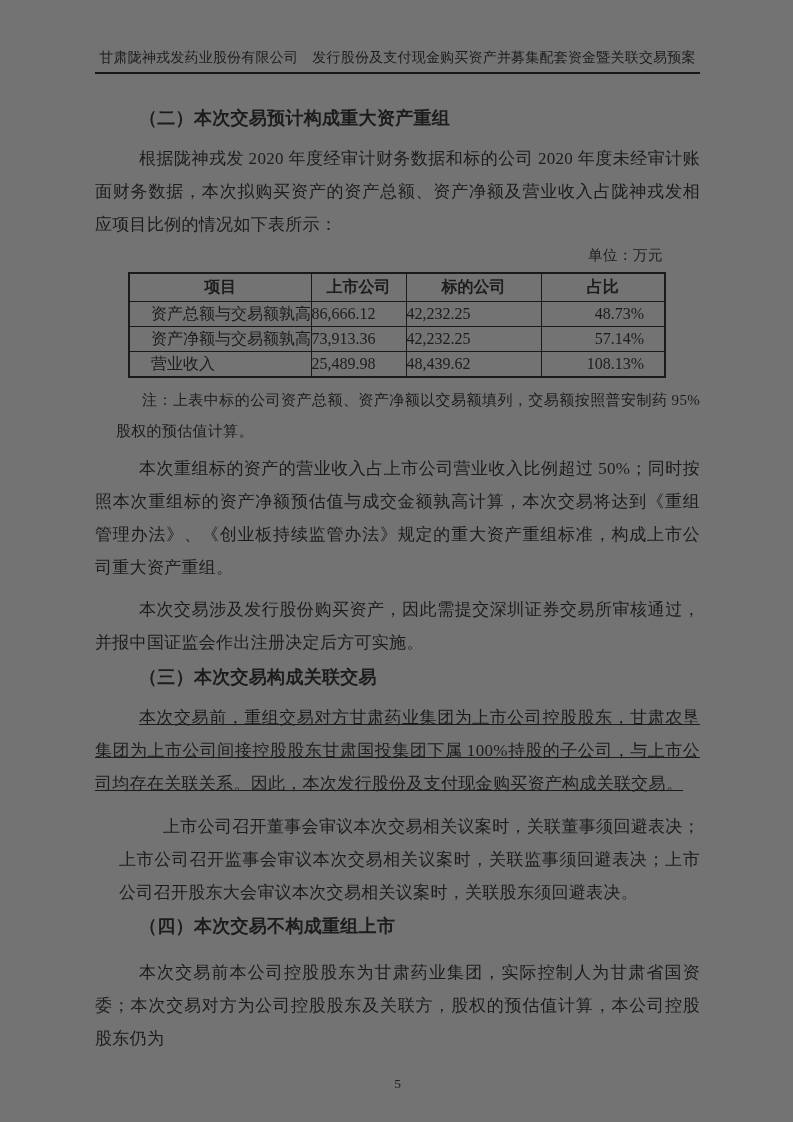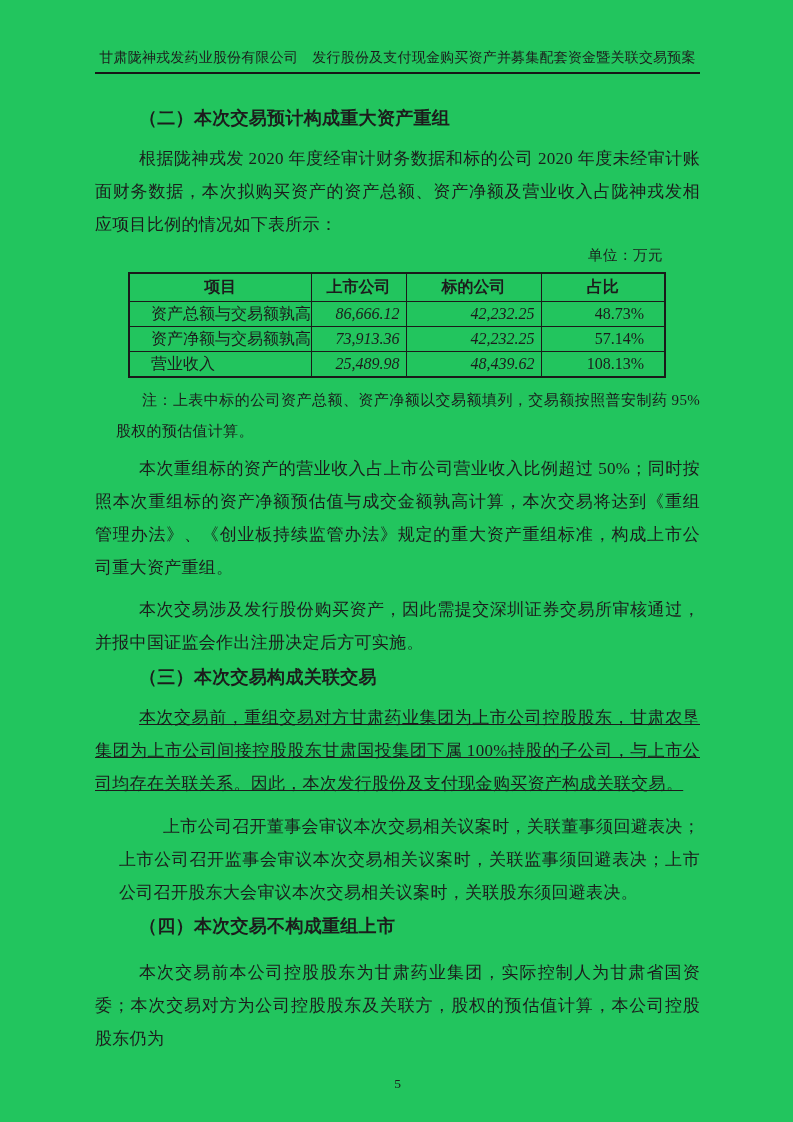--- a/index.html
+++ b/index.html
@@ -1,21 +1,21 @@
 <!DOCTYPE html>
 <html><head>
 <meta charset="utf-8">
 <style>
   html, body { margin: 0; padding: 0; background: #ffffff; }
   .page {
     position: relative;
     width: 793px;
     height: 1122px;
     margin: 0 auto;
-    background: #22c55e;
+    background: #737373;
     font-family: "Liberation Serif", "DejaVu Serif", serif;
     color: #1c1c1c;
     overflow: hidden;
     box-sizing: border-box;
   }
   .content { padding: 0 93px 0 95px; }
 
   .doc-header {
     margin-top: 50px;
     font-size: 14px;
@@ -72,21 +72,21 @@
   table.ratio th, table.ratio td {
     border: 1px solid #1a1a1a;
     vertical-align: middle;
     padding: 0;
     overflow: hidden;
     white-space: nowrap;
   }
   table.ratio th { height: 27px; font-weight: bold; text-align: center; }
   table.ratio td { height: 24px; }
   table.ratio td.c-item { text-align: left;  padding-left: 21px; }
-  table.ratio td.c-num  { text-align: right; padding-right: 6px; font-style: italic; }
+  table.ratio td.c-num  { padding-right: 6px; }
   table.ratio td.c-pct  { text-align: right; padding-right: 20px; }
 
   p.note {
     margin: 7px 0 0 21px;
     font-size: 15px;
     line-height: 31px;
     text-align: justify;
     text-indent: 26px;
     letter-spacing: 0.3px;
   }

